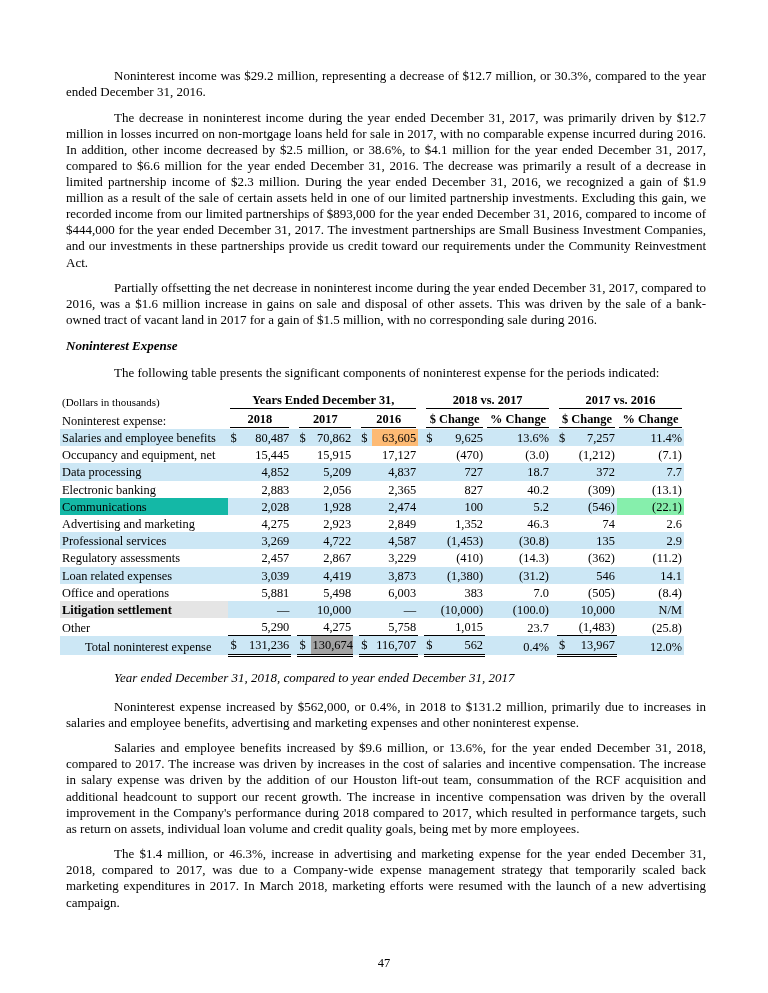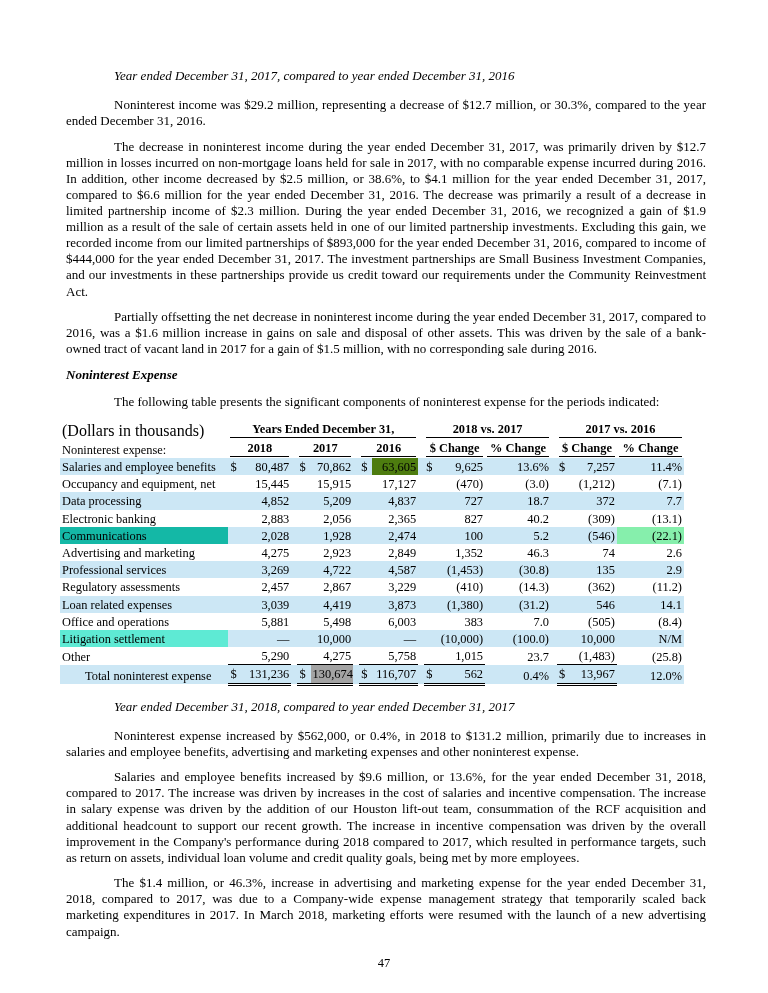--- a/index.html
+++ b/index.html
@@ -43,21 +43,21 @@
   col.c-v2  { width: 42px; }
   col.c-v3  { width: 45px; }
   col.c-v4  { width: 47px; }
   col.c-v5  { width: 46px; }
   col.c-g   { width: 6px; }
   col.c-pc1 { width: 65px; }
   col.c-pc2 { width: 66px; }
 
   td.lbl { padding-left: 18px; }
   td.hdr-lbl { padding-left: 2px; }
-  td.note { font-size: 16px; padding-left: 2px; }
+  td.note { font-size: 11px; padding-left: 2px; }
   td.d { text-align: left; padding-left: 3px; }
   td.v { text-align: right; }
   td.pc { text-align: right; padding-right: 2px; }
 
   .gl, .hl {
     display: block; text-align: center; font-weight: bold;
     border-bottom: 1.4px solid #000; padding-bottom: 1px;
   }
   td.grp { padding: 1px 2px 0 2px; }
 
@@ -69,21 +69,20 @@
     position: absolute; left: 0; top: 956px; width: 768px;
     text-align: center; font-size: 12.5px;
   }
 </style>
 </head>
 <body>
 
 <div class="page">
   <div class="content">
 
-    <div class="h-italic">Year ended December 31, 2017, compared to year ended December 31, 2016</div>
     <p class="body">Noninterest income was $29.2 million, representing a decrease of $12.7 million, or 30.3%, compared to the year ended December 31, 2016.</p>
     <p class="body">The decrease in noninterest income during the year ended December 31, 2017, was primarily driven by $12.7 million in losses incurred on non-mortgage loans held for sale in 2017, with no comparable expense incurred during 2016. In addition, other income decreased by $2.5 million, or 38.6%, to $4.1 million for the year ended December 31, 2017, compared to $6.6 million for the year ended December 31, 2016. The decrease was primarily a result of a decrease in limited partnership income of $2.3 million. During the year ended December 31, 2016, we recognized a gain of $1.9 million as a result of the sale of certain assets held in one of our limited partnership investments. Excluding this gain, we recorded income from our limited partnerships of $893,000 for the year ended December 31, 2016, compared to income of $444,000 for the year ended December 31, 2017. The investment partnerships are Small Business Investment Companies, and our investments in these partnerships provide us credit toward our requirements under the Community Reinvestment Act.</p>
     <p class="body">Partially offsetting the net decrease in noninterest income during the year ended December 31, 2017, compared to 2016, was a $1.6 million increase in gains on sale and disposal of other assets. This was driven by the sale of a bank-owned tract of vacant land in 2017 for a gain of $1.5 million, with no corresponding sale during 2016.</p>
 
     <div class="h-bold-italic">Noninterest Expense</div>
     <p class="body">The following table presents the significant components of noninterest expense for the periods indicated:</p>
 
     <table class="fin">
       <colgroup>
         <col class="c-lbl">
@@ -150,21 +149,21 @@
 
         <tr class="shade">
           <td class="lbl" style="background: rgb(204, 231, 245);">Salaries and employee benefits</td>
           <td class="d" style="background: rgb(204, 231, 245);">$</td>
           <td class="v" style="background: rgb(204, 231, 245);">80,487</td>
           <td style="background: rgb(204, 231, 245);"></td>
           <td class="d" style="background: rgb(204, 231, 245);">$</td>
           <td class="v" style="background: rgb(204, 231, 245);">70,862</td>
           <td style="background: rgb(204, 231, 245);"></td>
           <td class="d" style="background: rgb(204, 231, 245);">$</td>
-          <td class="v" style="background: #4d7c0f;">63,605</td>
+          <td class="v" style="background: #fdba74;">63,605</td>
           <td style="background: rgb(204, 231, 245);"></td>
           <td class="d" style="background: rgb(204, 231, 245);">$</td>
           <td class="v" style="background: rgb(204, 231, 245);">9,625</td>
           <td class="pc" style="background: rgb(204, 231, 245);">13.6%</td>
           <td style="background: rgb(204, 231, 245);"></td>
           <td class="d" style="background: rgb(204, 231, 245);">$</td>
           <td class="v" style="background: rgb(204, 231, 245);">7,257</td>
           <td class="pc" style="background: rgb(204, 231, 245);">11.4%</td>
         </tr>
 
@@ -342,21 +341,21 @@
           <td class="d"></td>
           <td class="v">383</td>
           <td class="pc">7.0</td>
           <td></td>
           <td class="d"></td>
           <td class="v">(505)</td>
           <td class="pc">(8.4)</td>
         </tr>
 
         <tr class="shade">
-          <td class="lbl" style="background: #5eead4;">Litigation settlement</td>
+          <td class="lbl" style="background: #e5e5e5; font-weight: bold;">Litigation settlement</td>
           <td class="d" style="background: rgb(204, 231, 245);"></td>
           <td class="v" style="background: rgb(204, 231, 245);">—</td>
           <td style="background: rgb(204, 231, 245);"></td>
           <td class="d" style="background: rgb(204, 231, 245);"></td>
           <td class="v" style="background: rgb(204, 231, 245);">10,000</td>
           <td style="background: rgb(204, 231, 245);"></td>
           <td class="d" style="background: rgb(204, 231, 245);"></td>
           <td class="v" style="background: rgb(204, 231, 245);">—</td>
           <td style="background: rgb(204, 231, 245);"></td>
           <td class="d" style="background: rgb(204, 231, 245);"></td>

